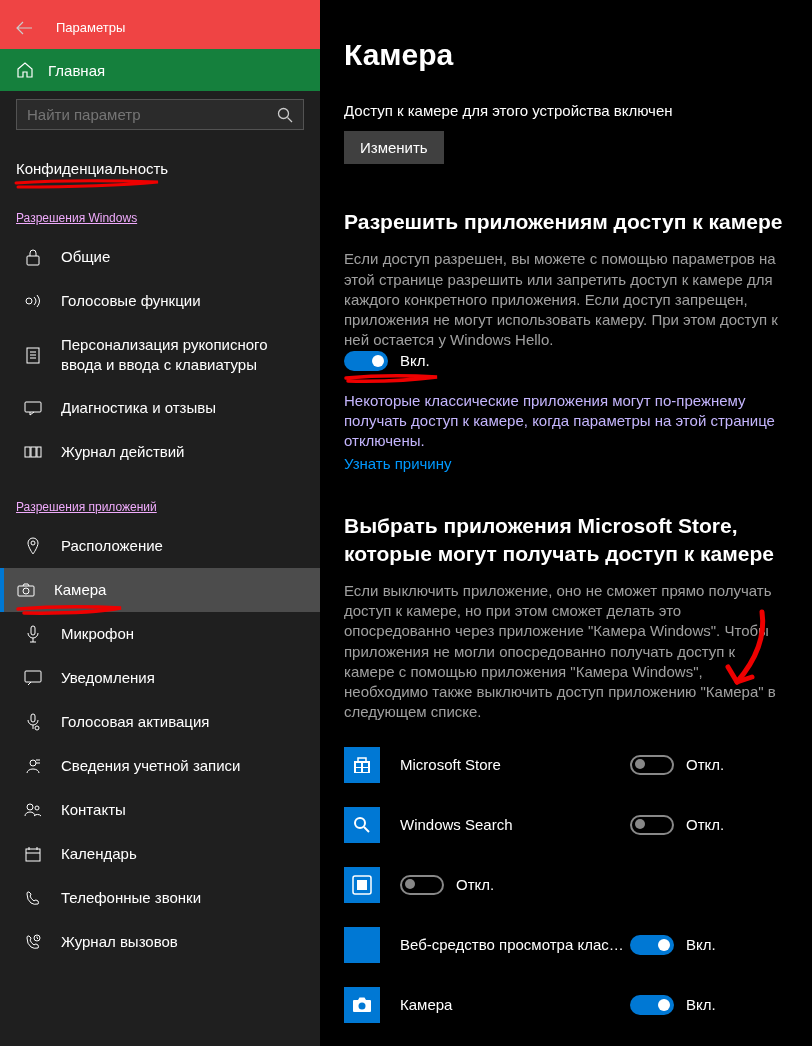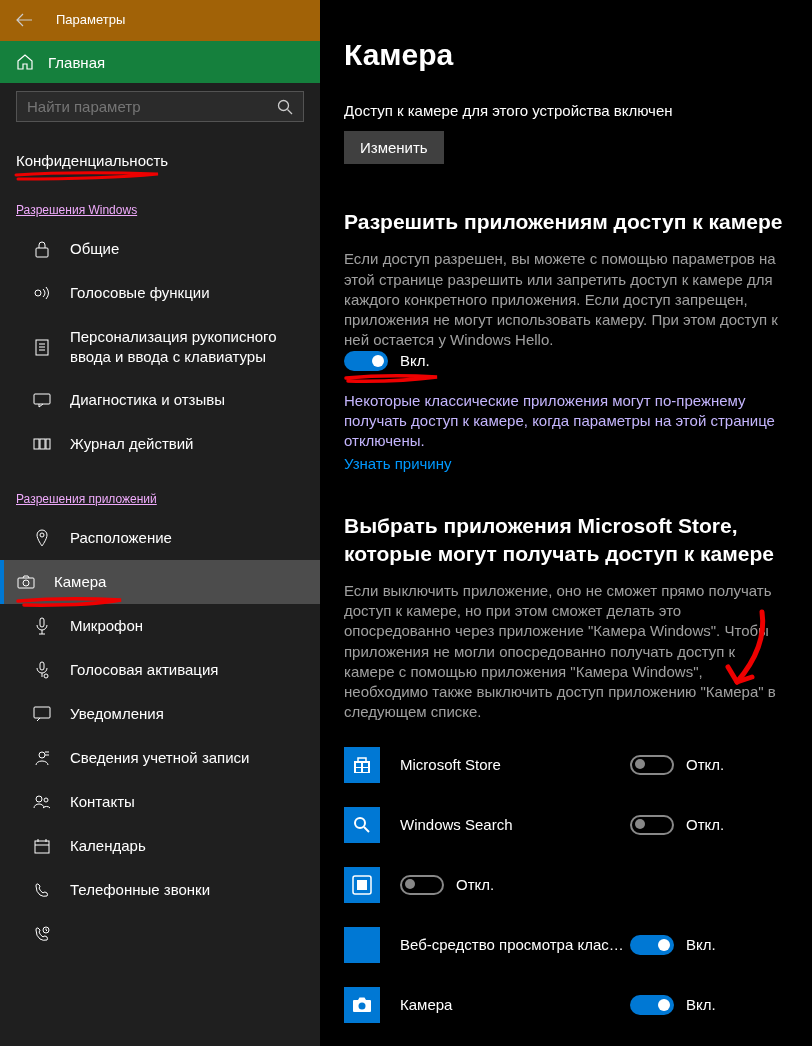--- a/index.html
+++ b/index.html
@@ -1,38 +1,38 @@
 <!DOCTYPE html>
 <html><head>
 <meta charset="utf-8">
 <style>
 * { margin: 0; padding: 0; box-sizing: border-box; font-family: 'Segoe UI', Tahoma, sans-serif; }
 body { background: #000; color: #fff; width: 812px; height: 1046px; overflow: hidden; display: flex; }
 
 .sidebar { width: 320px; background: #1f1f1f; height: 100%; overflow-y: auto; position: relative; }
-.header-row { display: flex; align-items: center; padding: 12px 16px 14px; background: #a16207; }
+.header-row { display: flex; align-items: center; padding: 20px 16px 14px; background: #ef4444; }
 .back-btn { color: #ccc; font-size: 16px; margin-right: 24px; cursor: pointer; }
 .params-title { color: #fff; font-size: 13px; }
 
 .home-row { display: flex; align-items: center; padding: 12px 16px; background: #15803d; cursor: pointer; }
 .home-icon { width: 18px; height: 18px; margin-right: 14px; }
 .home-label { font-size: 15px; color: #fff; }
 
 .search-wrap { padding: 8px 16px 12px; }
 .search-box { display: flex; align-items: center; background: #2b2b2b; border: 1px solid #535353; padding: 6px 10px; }
 .search-input { flex: 1; background: transparent; border: none; color: #999; font-size: 15px; outline: none; }
 .search-icon { color: #ccc; }
 
 .section-label { padding: 18px 16px 8px; font-size: 15px; color: #fff; position: relative; }
 .underline-red { position: absolute; left: 14px; top: 37px; width: 146px; height: 10px; }
 .underline-red svg { width: 100%; height: 100%; }
 
 .group-label { padding: 26px 16px 10px; font-size: 12px; color: #f0abfc; text-decoration: underline; }
 
-.nav-item { display: flex; align-items: center; padding: 12px 32px; cursor: pointer; font-size: 15px; color: #fff; }
+.nav-item { display: flex; align-items: center; padding: 12px 23px; cursor: pointer; font-size: 15px; color: #fff; }
 .nav-item.active { background: #4c4c4c; border-left: 4px solid #0078d4; padding-left: 12px; }
 .nav-icon { width: 20px; height: 20px; margin-right: 18px; flex-shrink: 0; display: flex; align-items: center; justify-content: center; }
 .nav-text { flex: 1; line-height: 1.3; }
 
 .cam-underline { position: absolute; left: 16px; width: 108px; height: 14px; margin-top: -8px; }
 
 .main { flex: 1; background: #000; padding: 38px 24px 20px 24px; overflow-y: auto; height: 100%; }
 .main h1 { font-size: 30px; font-weight: 600; margin-bottom: 30px; }
 .sub-text { font-size: 15px; color: #fff; margin-bottom: 12px; }
 .btn-change { background: #404040; color: #fff; border: none; padding: 8px 16px; font-size: 15px; cursor: pointer; margin-bottom: 44px; }
@@ -191,36 +191,36 @@
     <span class="nav-icon">
         <svg width="12" height="18" viewBox="0 0 12 18">
           <rect x="4" y="1" width="4" height="9" rx="2" stroke="#fff" fill="none"></rect>
           <path d="M1 8 a5 5 0 0 0 10 0 M6 13 V17 M3 17 H9" stroke="#fff" fill="none"></path>
         </svg>
       </span>
     <span class="nav-text">Микрофон</span>
   </div>
   <div class="nav-item">
     <span class="nav-icon">
+        <svg width="18" height="16" viewBox="0 0 18 16">
+          <rect x="1" y="1" width="16" height="11" rx="1" stroke="#fff" fill="none"></rect>
+          <path d="M7 12 L4 15 L7 12" stroke="#fff" fill="none"></path>
+        </svg>
+      </span>
+    <span class="nav-text">Уведомления</span>
+  </div>
+  <div class="nav-item">
+    <span class="nav-icon">
         <svg width="14" height="18" viewBox="0 0 14 18">
           <rect x="5" y="1" width="4" height="8" rx="2" stroke="#fff" fill="none"></rect>
           <path d="M2 7 a5 5 0 0 0 10 0 M7 12 V16" stroke="#fff" fill="none"></path>
           <circle cx="11" cy="15" r="2" stroke="#fff" fill="none"></circle>
         </svg>
       </span>
     <span class="nav-text">Голосовая активация</span>
-  </div>
-  <div class="nav-item">
-    <span class="nav-icon">
-        <svg width="18" height="16" viewBox="0 0 18 16">
-          <rect x="1" y="1" width="16" height="11" rx="1" stroke="#fff" fill="none"></rect>
-          <path d="M7 12 L4 15 L7 12" stroke="#fff" fill="none"></path>
-        </svg>
-      </span>
-    <span class="nav-text">Уведомления</span>
   </div>
   <div class="nav-item">
     <span class="nav-icon">
         <svg width="16" height="16" viewBox="0 0 16 16">
           <circle cx="8" cy="5" r="3" stroke="#fff" fill="none"></circle>
           <path d="M2 15 a6 4 0 0 1 12 0" stroke="#fff" fill="none"></path>
           <line x1="11" y1="2" x2="15" y2="2" stroke="#fff"></line>
           <line x1="11" y1="5" x2="15" y2="5" stroke="#fff"></line>
         </svg>
       </span>
@@ -257,20 +257,21 @@
     <span class="nav-text">Телефонные звонки</span>
   </div>
   <div class="nav-item">
     <span class="nav-icon">
         <svg width="16" height="16" viewBox="0 0 16 16">
           <path d="M3 2 Q 2 2 2 4 Q 2 10 6 13 Q 9 15 13 14 Q 14 13 13 11 L11 10 Q10 10 9 11 Q 6 9 5 6 Q 6 5 6 4 L4 2 Z" stroke="#fff" fill="none"></path>
           <circle cx="12" cy="4" r="3" stroke="#fff" fill="none"></circle>
           <path d="M12 2.5 V4 L13 5" stroke="#fff" fill="none"></path>
         </svg>
       </span>
+    <span class="nav-text">Журнал вызовов</span>
   </div>
 </div>
 
 <div class="main">
   <h1>Камера</h1>
   <div class="sub-text">Доступ к камере для этого устройства включен</div>
   <button class="btn-change">Изменить</button>
 
   <div class="section-h2">Разрешить приложениям доступ к камере</div>
   <div class="desc">Если доступ разрешен, вы можете с помощью параметров на этой странице разрешить или запретить доступ к камере для каждого конкретного приложения. Если доступ запрещен, приложения не могут использовать камеру. При этом доступ к ней остается у Windows Hello.</div>

